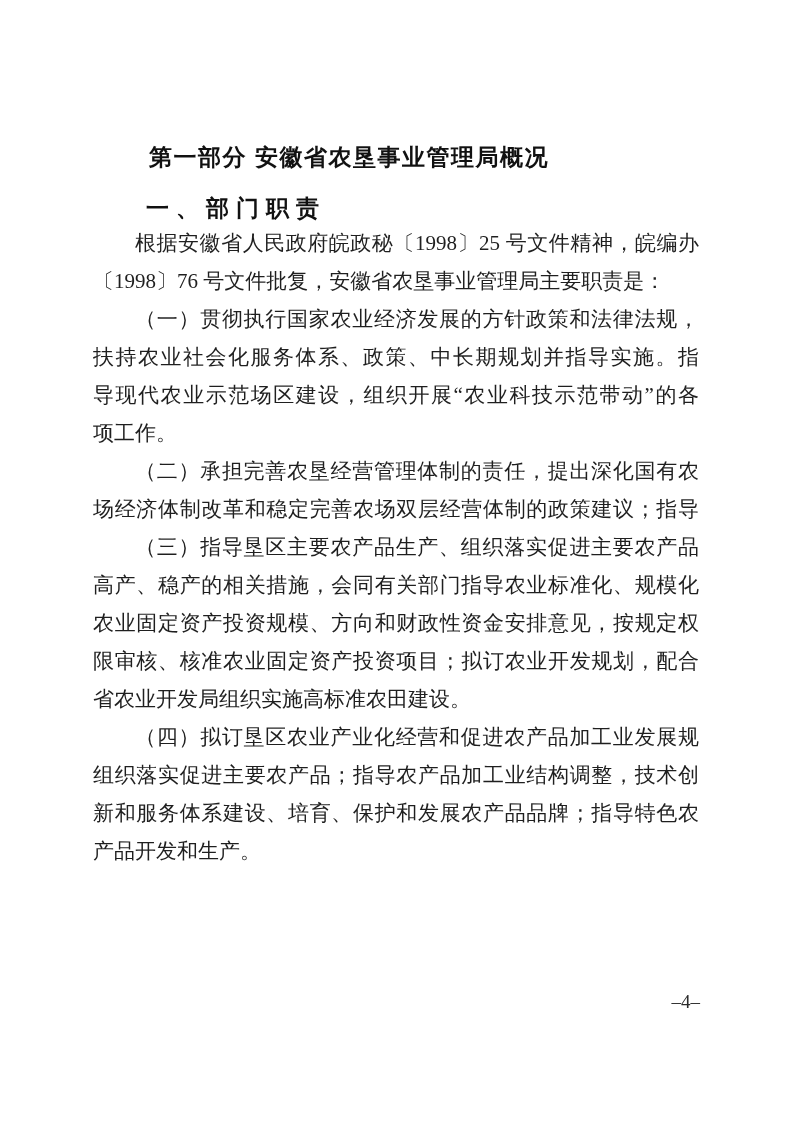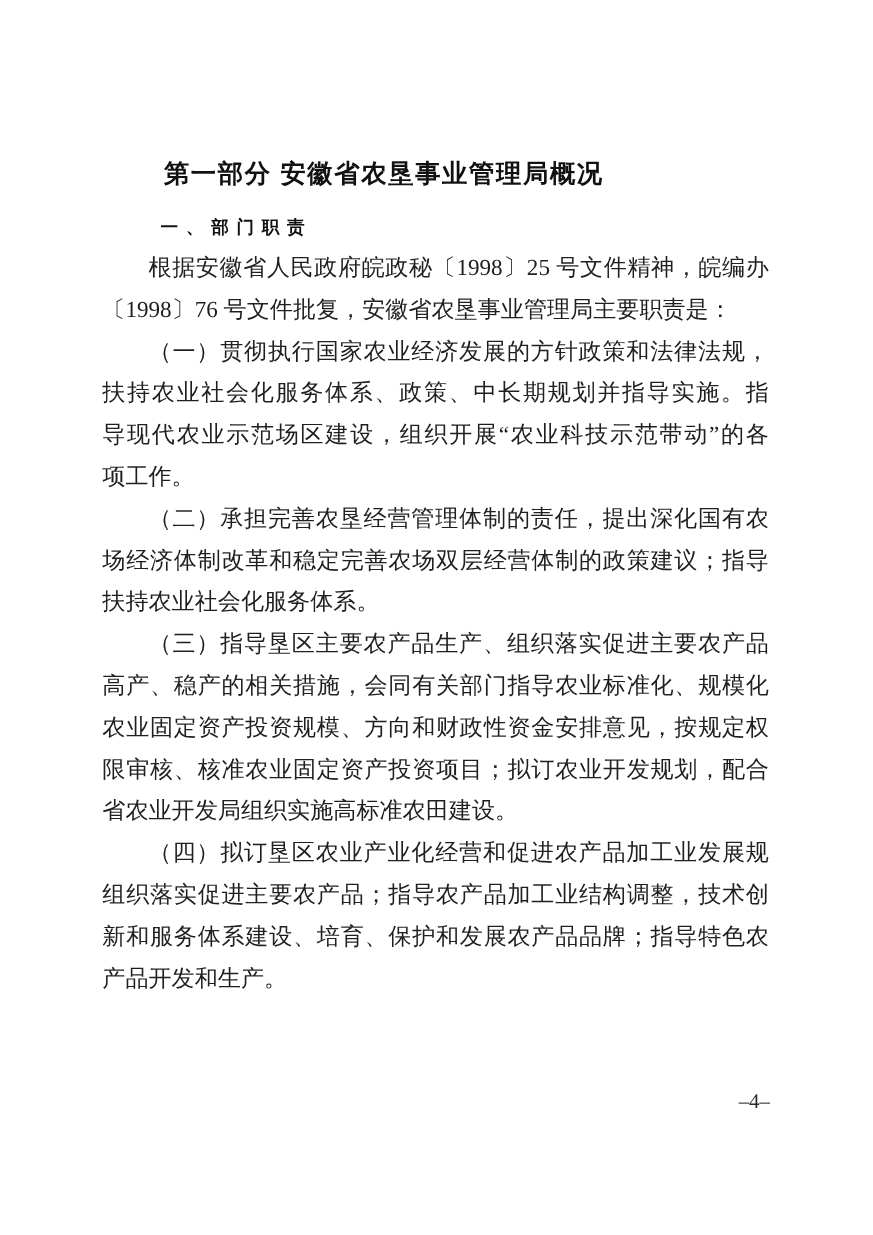--- a/index.html
+++ b/index.html
@@ -27,21 +27,21 @@
     font-size: 23px;
     line-height: 26px;
     letter-spacing: 1.5px;
     color: #111111;
     white-space: nowrap;
   }
   .section-heading {
     margin: 24px 0 0 146px;
     font-family: "Liberation Sans", "DejaVu Sans", sans-serif;
     font-weight: bold;
-    font-size: 16px;
+    font-size: 23px;
     line-height: 28px;
     letter-spacing: 7px;
     color: #111111;
     white-space: nowrap;
   }
   .doc-body {
     margin: 2px 0 0 93px;
     width: 606px;
   }
   .line {
@@ -77,21 +77,20 @@
   <div class="section-heading">一、部门职责</div>
   <div class="doc-body">
       <div class="line indent">根据安徽省人民政府皖政秘〔1998〕25 号文件精神，皖编办</div>
       <div class="line end">〔1998〕76 号文件批复，安徽省农垦事业管理局主要职责是：</div>
       <div class="line indent">（一）贯彻执行国家农业经济发展的方针政策和法律法规，</div>
       <div class="line mid">扶持农业社会化服务体系、政策、中长期规划并指导实施。指</div>
       <div class="line mid">导现代农业示范场区建设，组织开展“农业科技示范带动”的各</div>
       <div class="line end">项工作。</div>
       <div class="line indent">（二）承担完善农垦经营管理体制的责任，提出深化国有农</div>
       <div class="line mid">场经济体制改革和稳定完善农场双层经营体制的政策建议；指导</div>
-      <div class="line end">扶持农业社会化服务体系。</div>
       <div class="line indent">（三）指导垦区主要农产品生产、组织落实促进主要农产品</div>
       <div class="line mid">高产、稳产的相关措施，会同有关部门指导农业标准化、规模化</div>
       <div class="line mid">农业固定资产投资规模、方向和财政性资金安排意见，按规定权</div>
       <div class="line mid">限审核、核准农业固定资产投资项目；拟订农业开发规划，配合</div>
       <div class="line end">省农业开发局组织实施高标准农田建设。</div>
       <div class="line indent">（四）拟订垦区农业产业化经营和促进农产品加工业发展规</div>
       <div class="line mid">组织落实促进主要农产品；指导农产品加工业结构调整，技术创</div>
       <div class="line mid">新和服务体系建设、培育、保护和发展农产品品牌；指导特色农</div>
       <div class="line end">产品开发和生产。</div>
     </div>

